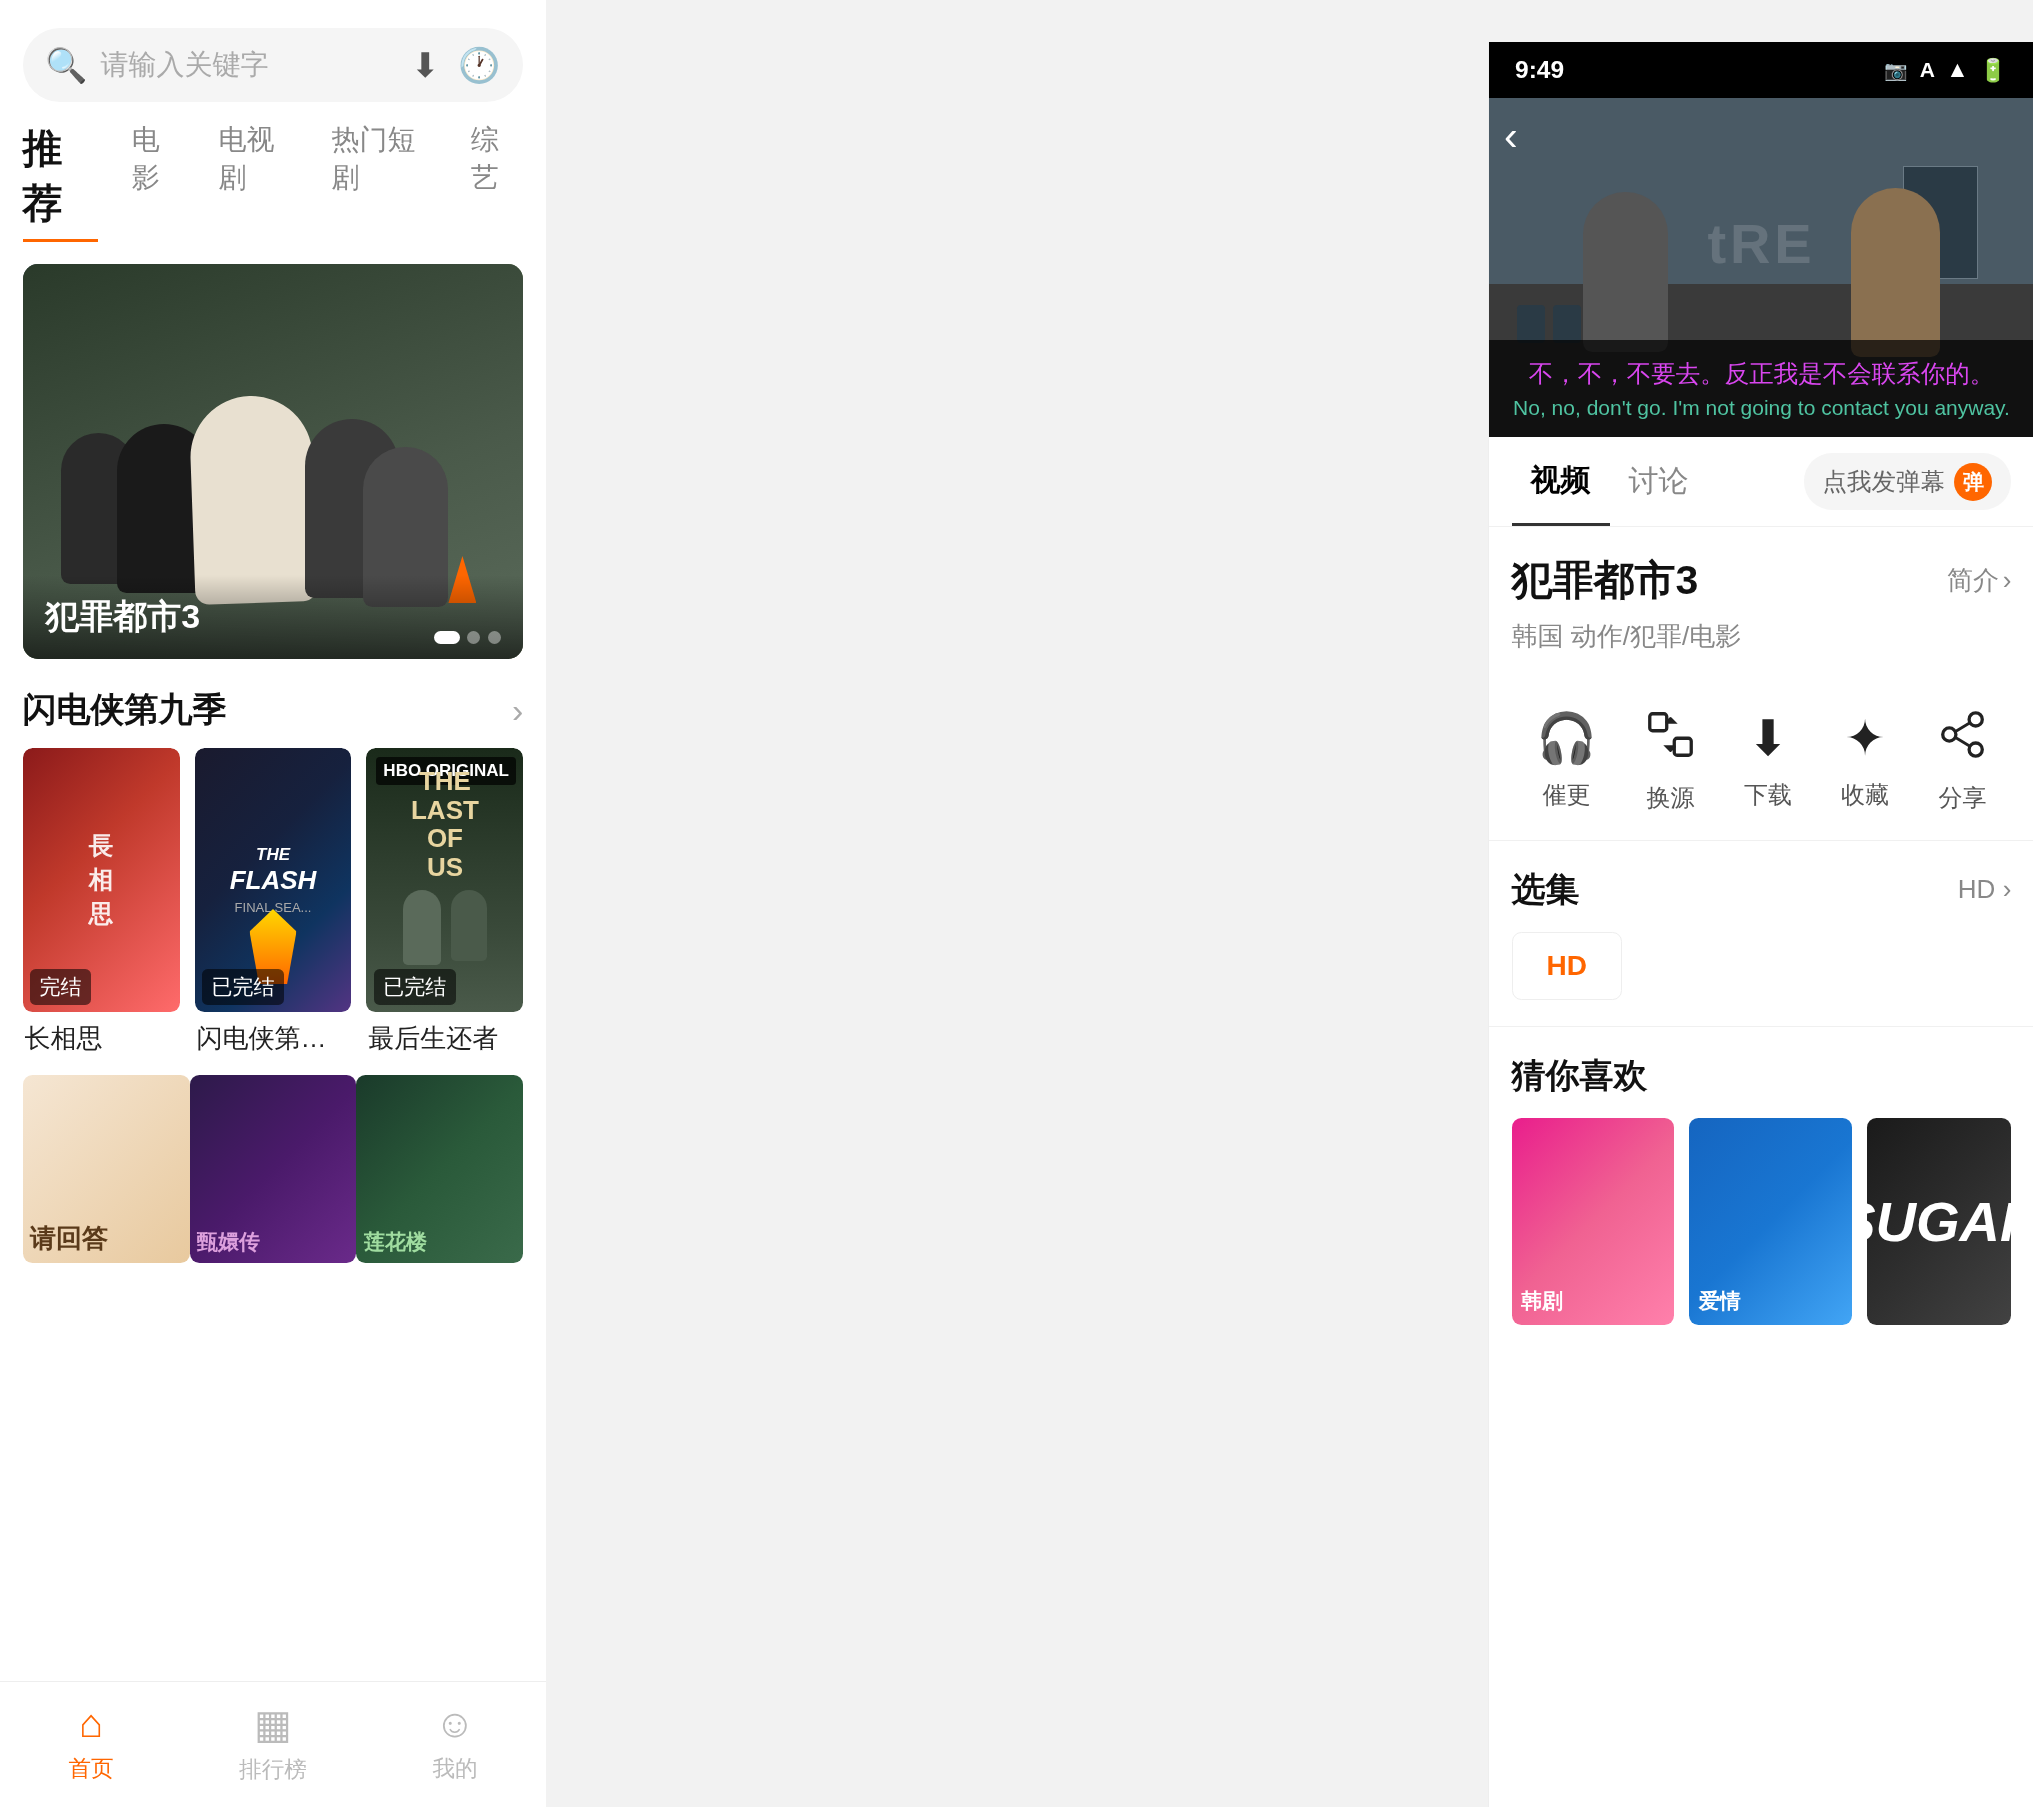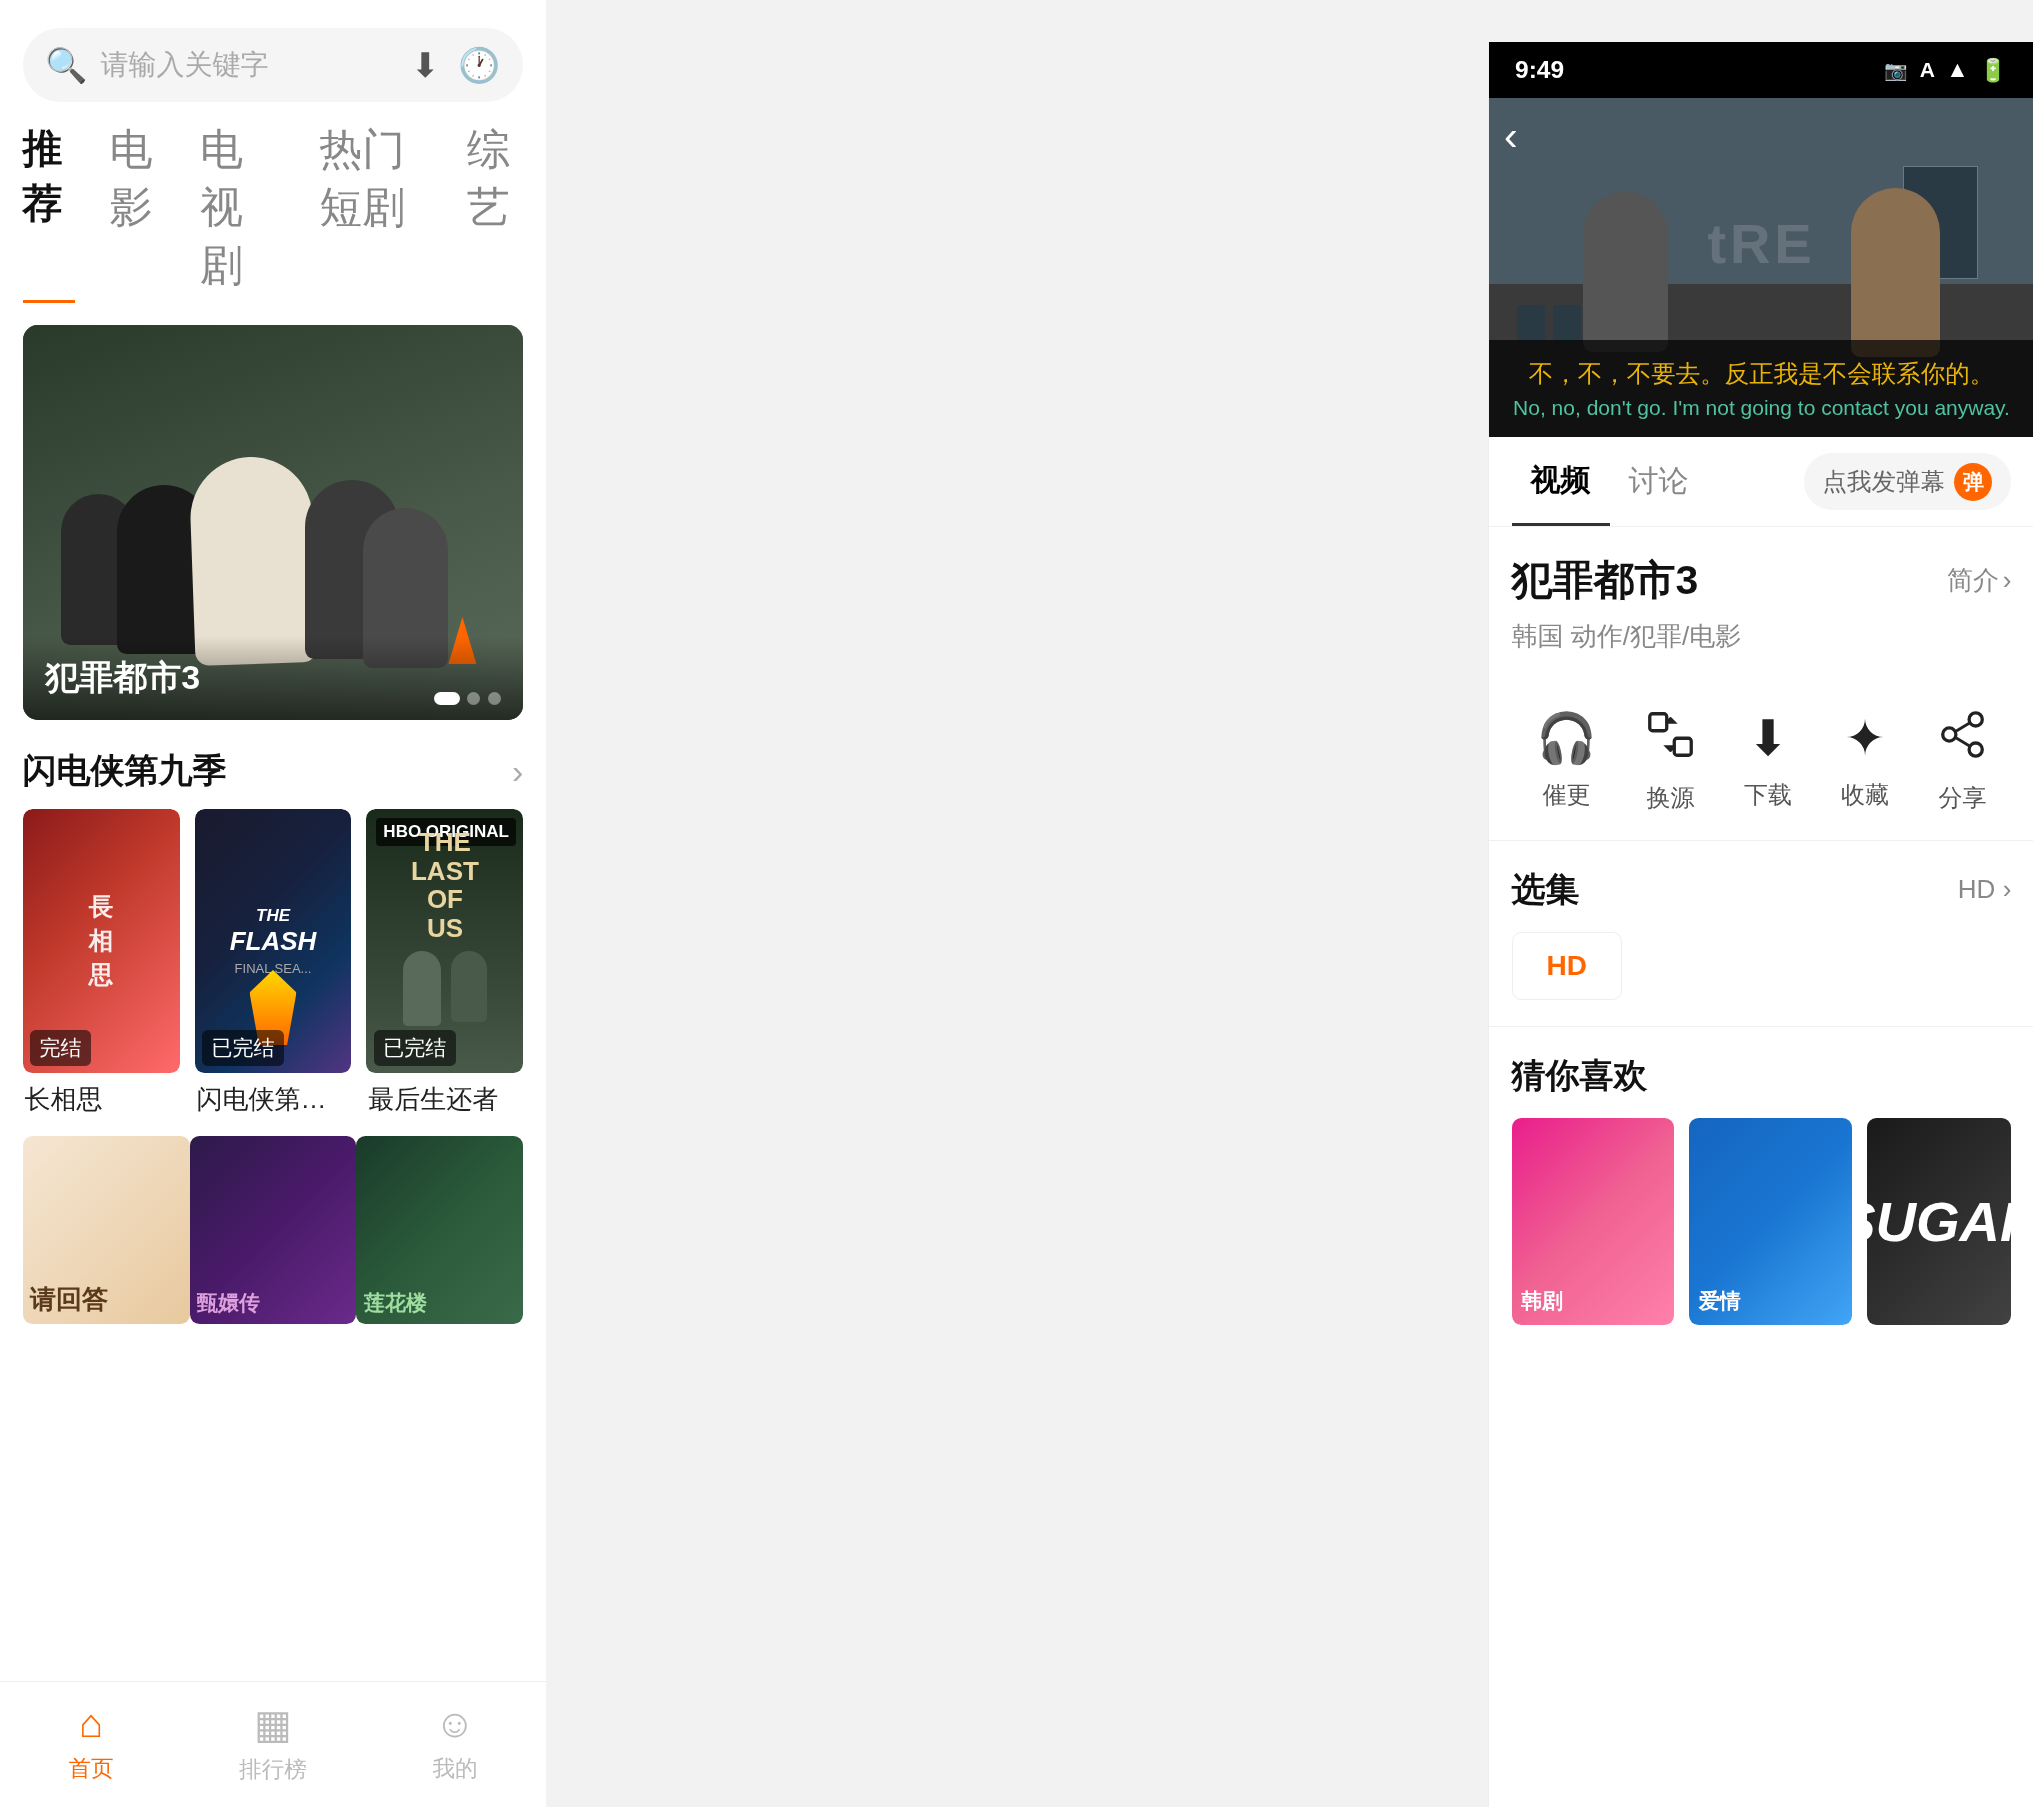--- a/index.html
+++ b/index.html
@@ -51,21 +51,21 @@
       color: #555;
     }
 
     .nav-tabs {
       display: flex;
       gap: 34px;
       padding: 0 22.6px;
       margin-bottom: 22.6px;
     }
     .nav-tab {
-      font-size: 43px;
+      font-size: 28px;
       color: #888;
       padding-bottom: 7.5px;
       cursor: pointer;
     }
     .nav-tab.active {
       color: #111;
       font-weight: 700;
       font-size: 40px;
       border-bottom: 3.8px solid #ff6600;
     }
@@ -281,21 +281,21 @@
     }
     .video-subtitle-bg {
       position: absolute;
       bottom: 0;
       left: 0;
       right: 0;
       background: rgba(0,0,0,0.7);
       padding: 17px 19px;
     }
     .video-subtitle-cn {
-      color: #eab308;
+      color: #d946ef;
       font-size: 24.5px;
       text-align: center;
       margin-bottom: 5.6px;
     }
     .video-subtitle-en {
       color: #4fc3a1;
       font-size: 21px;
       text-align: center;
     }
 

